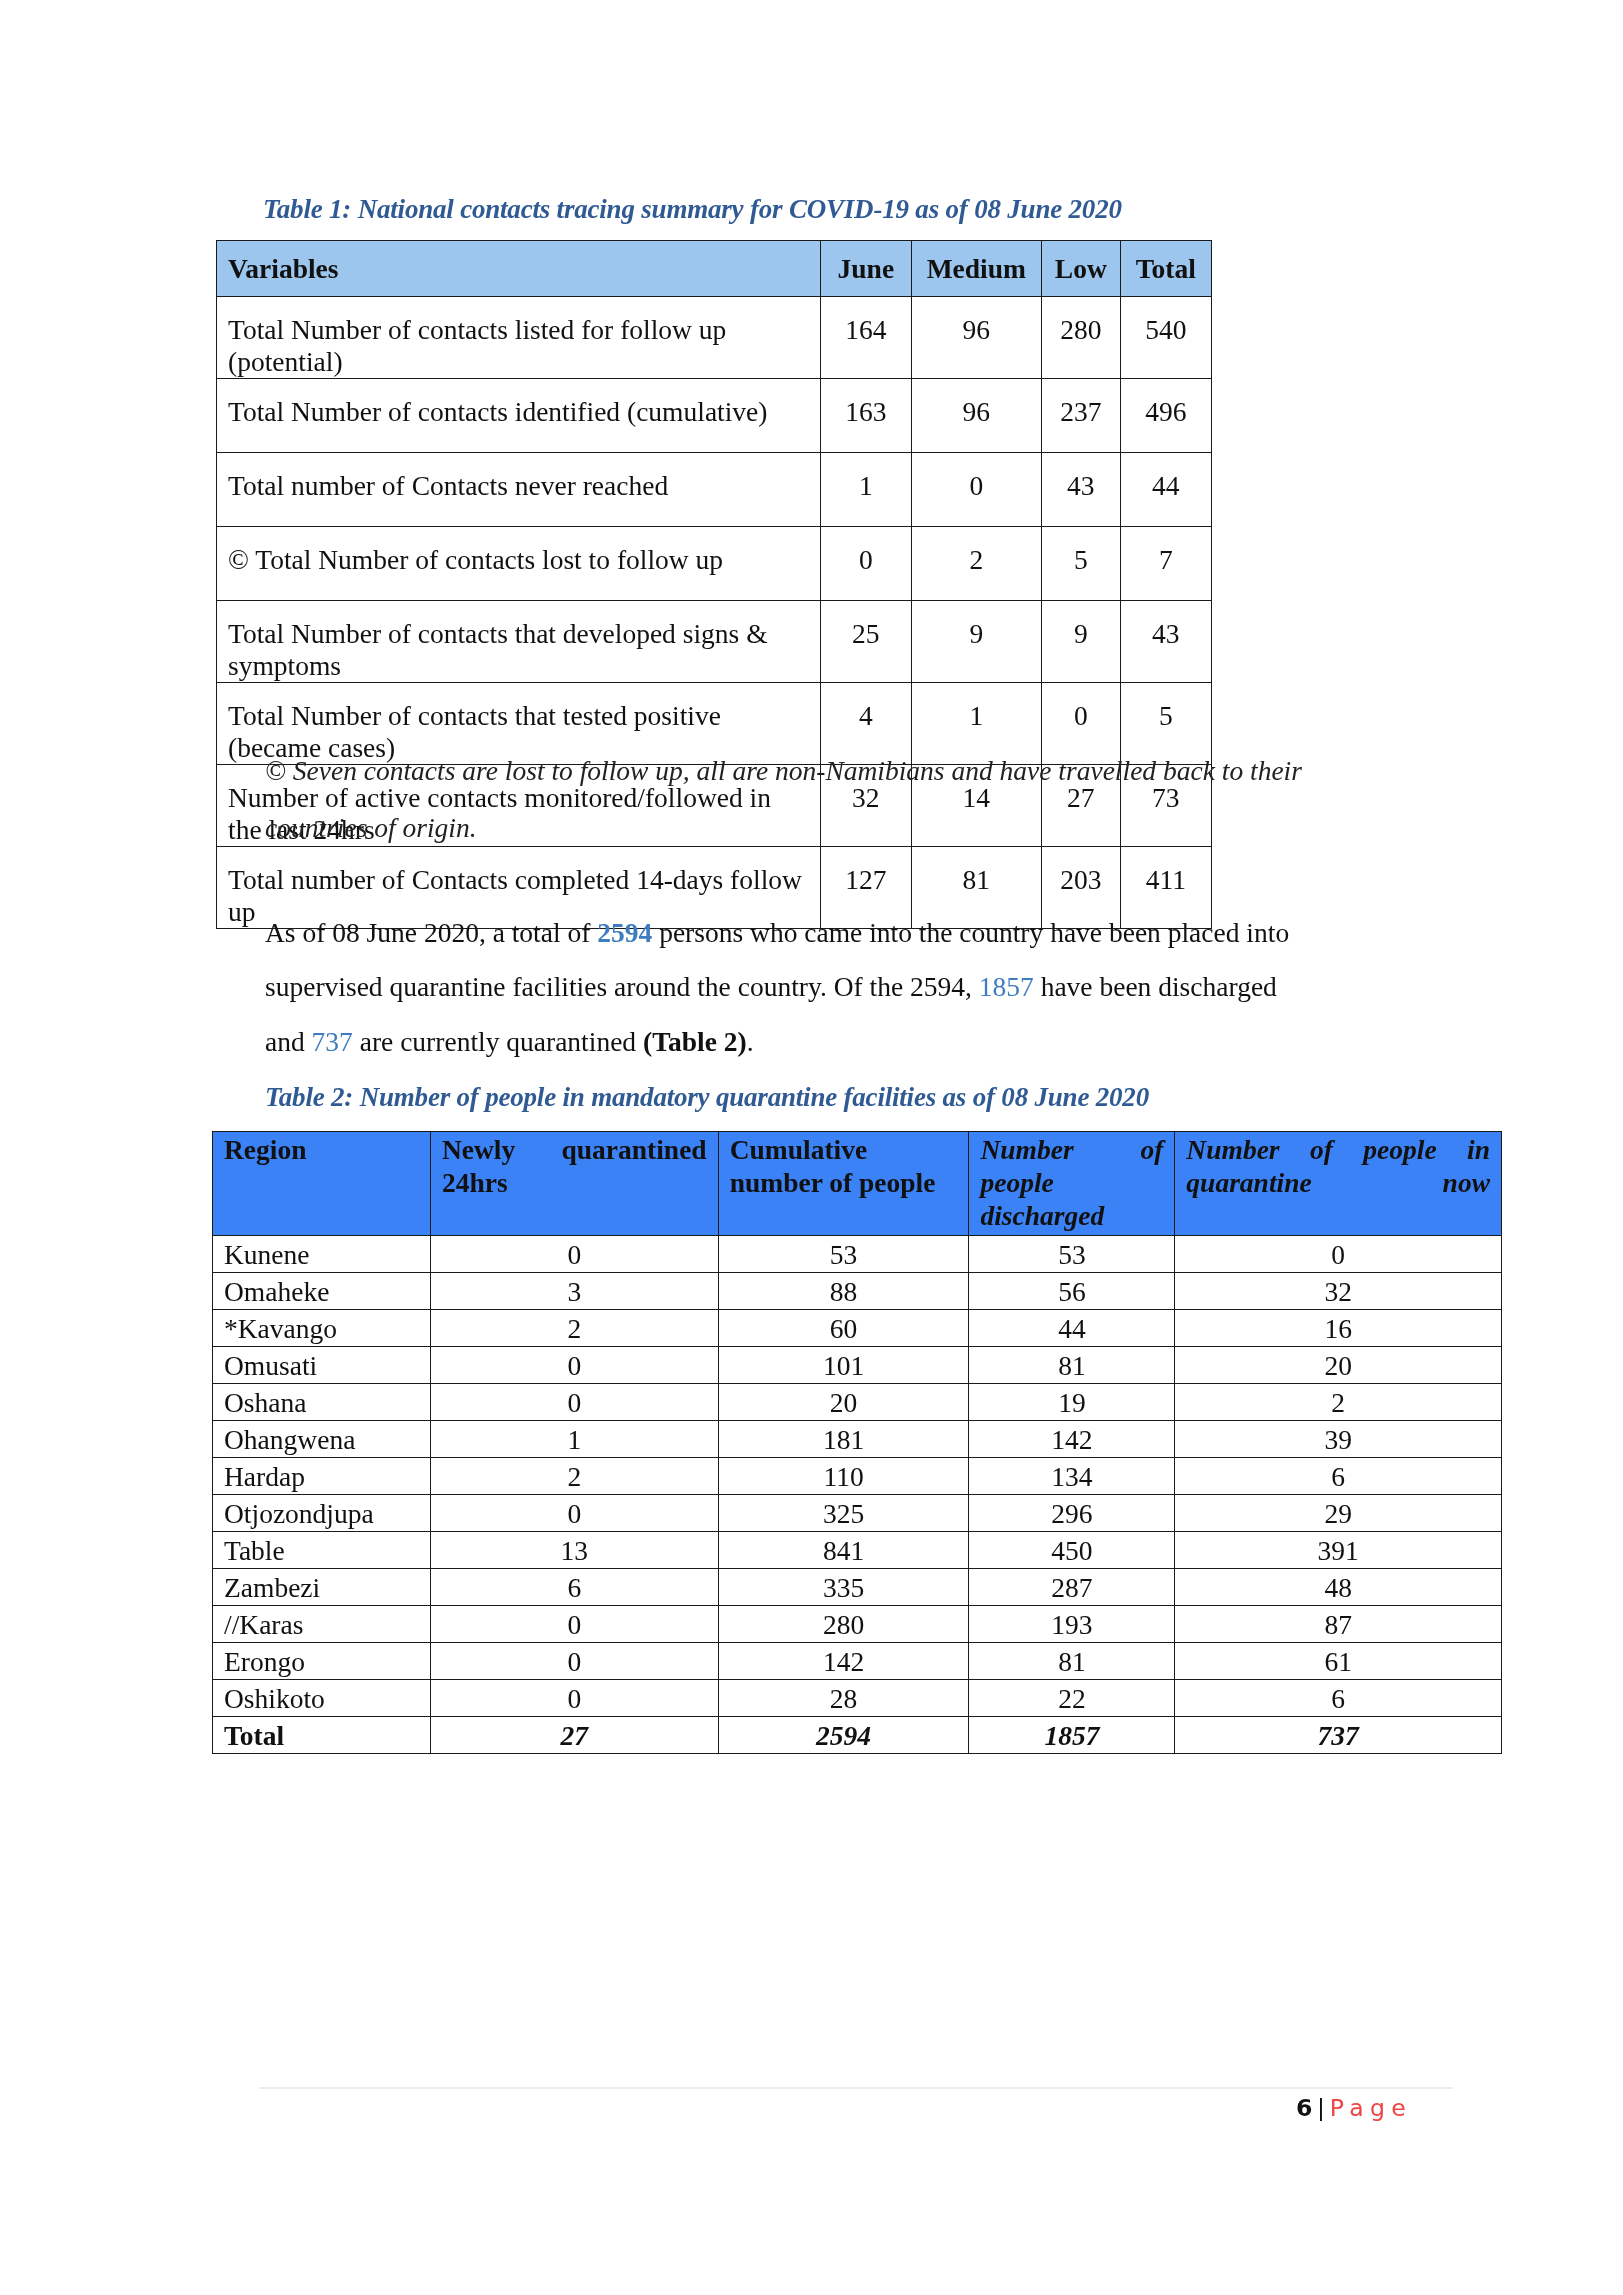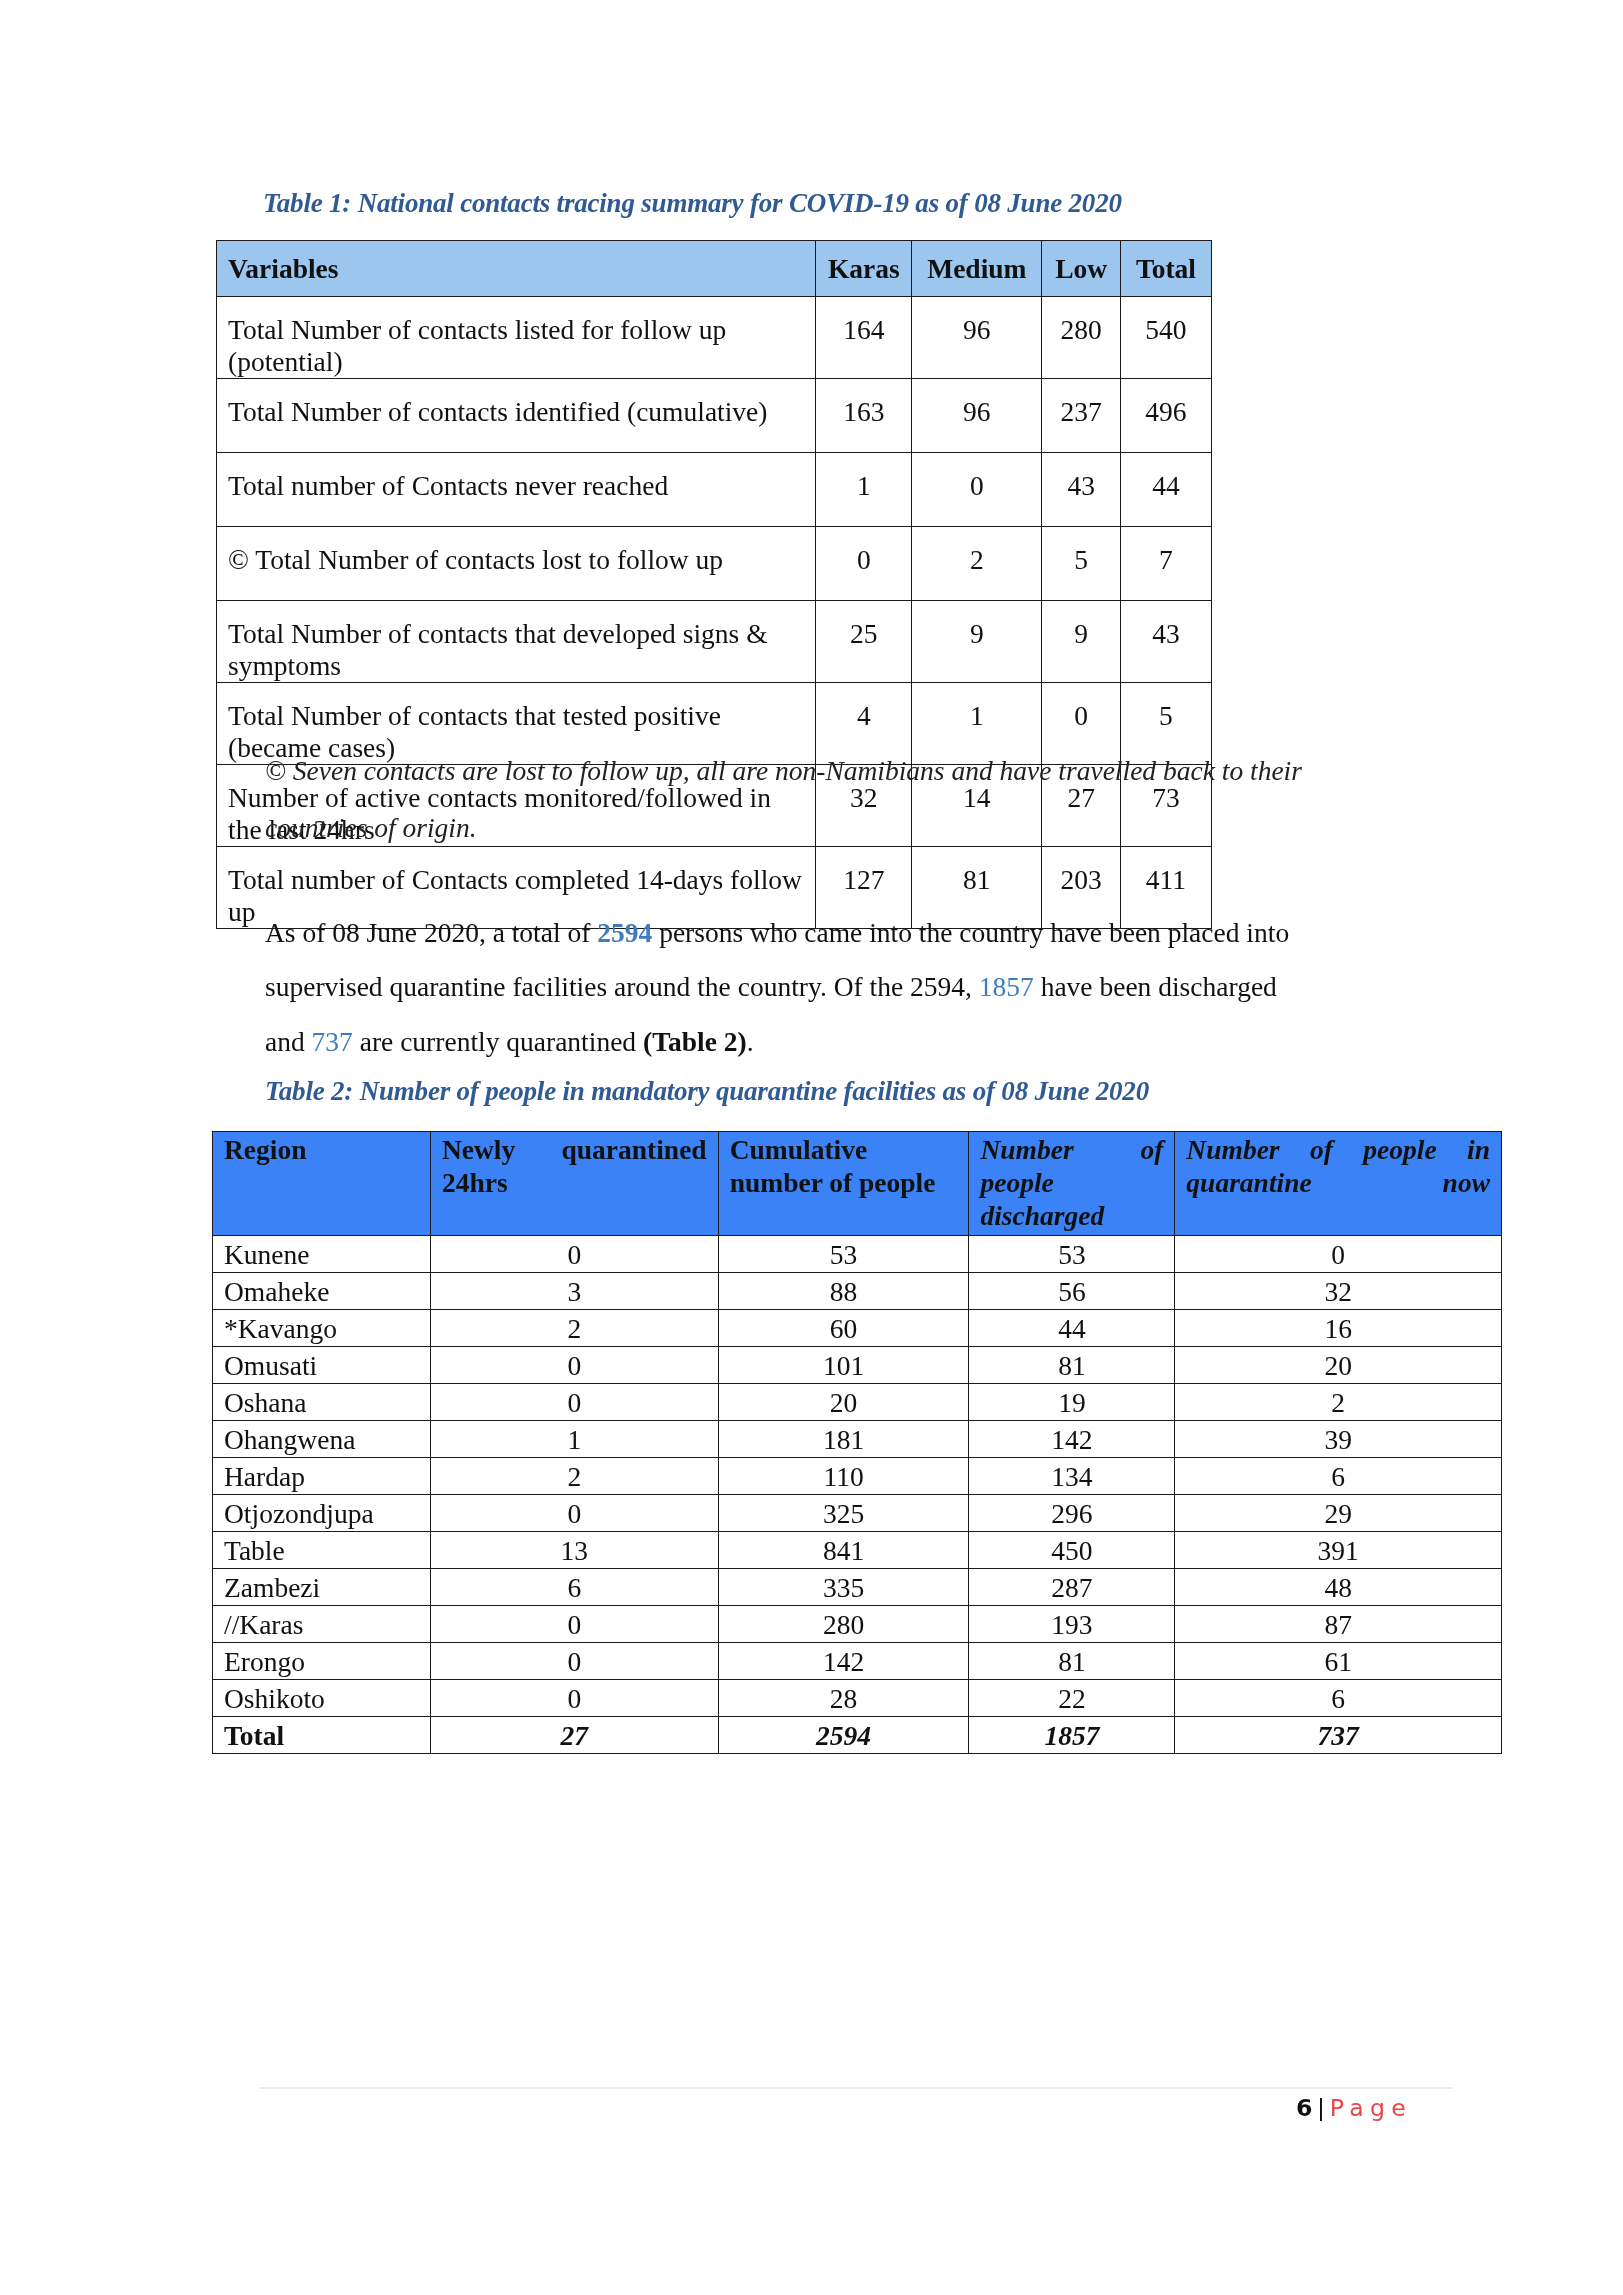--- a/index.html
+++ b/index.html
@@ -3,21 +3,21 @@
 <meta charset="utf-8">
 <style>
   html, body { margin: 0; padding: 0; }
   body {
     width: 1623px; height: 2295px; background: #ffffff;
     position: relative; overflow: hidden;
     font-family: "Liberation Serif", "DejaVu Serif", serif; color: #111;
   }
   .caption {
     position: absolute; font-style: italic; font-weight: bold;
-    color: #2f5a93; font-size: 27px; letter-spacing: -0.2px;
+    color: #2f5a93; font-size: 27px; letter-spacing: -0.2px; margin-top: 6px;
   }
   #t1-caption { left: 263px; top: 188px; }
   #t2-caption { left: 265px; top: 1076px; }
 
   table { border-collapse: collapse; position: absolute; }
   #table1 { left: 216px; top: 240px; width: 996px; }
   #table1 th, #table1 td {
     border: 1.6px solid #1a1a1a; font-size: 27.5px; padding: 0 11px;
   }
   #table1 th { background: #9cc6ee; height: 55px; text-align: left; font-weight: bold; }
@@ -81,21 +81,21 @@
   <colgroup>
       <col class="c0">
       <col class="c1">
       <col class="c2">
       <col class="c3">
       <col class="c4">
     </colgroup>
   <thead>
     <tr>
       <th>Variables</th>
-      <th class="num">Karas</th>
+      <th class="num">June</th>
       <th class="num">Medium</th>
       <th class="num">Low</th>
       <th class="num">Total</th>
     </tr>
   </thead>
   <tbody>
     <tr>
       <td>Total Number of contacts listed for follow up (potential)</td>
       <td class="num">164</td>
       <td class="num">96</td>

